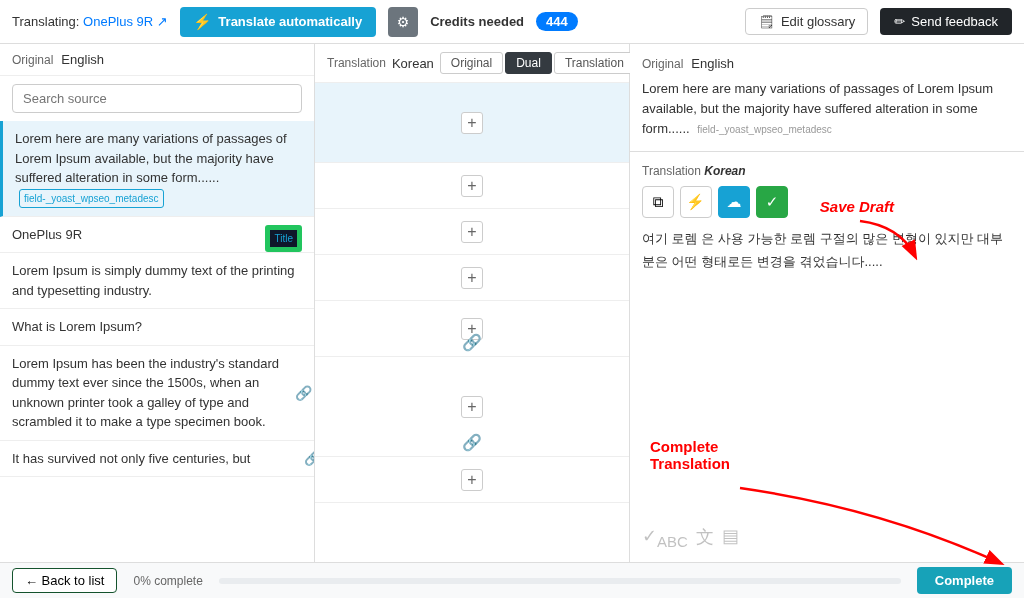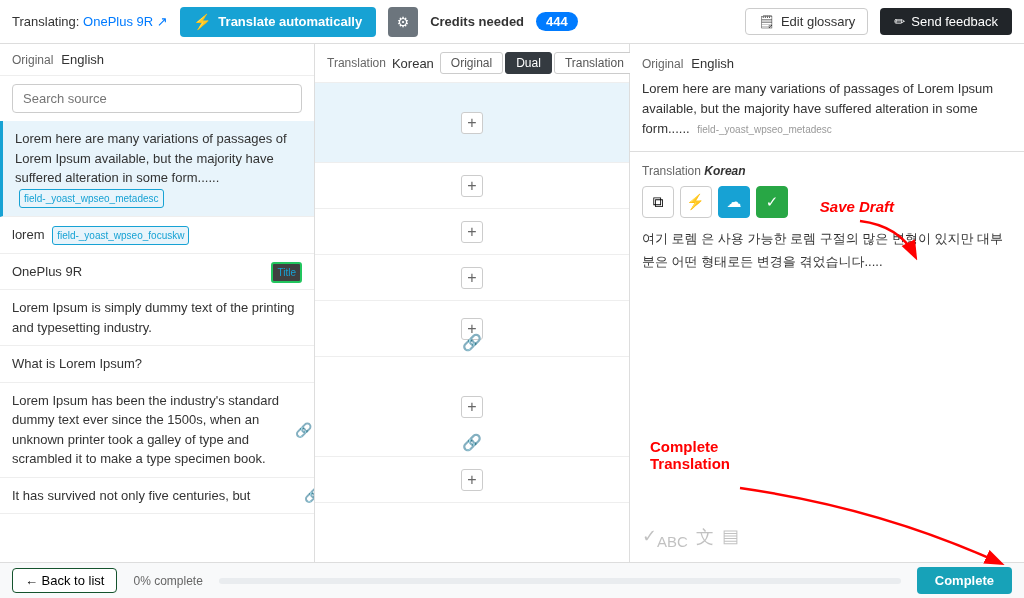--- a/index.html
+++ b/index.html
@@ -62,22 +62,22 @@
       padding: 8px 12px; border-bottom: 1px solid #eee; cursor: pointer; position: relative;
     }
     .source-item.active { background: #e8f4fb; border-left: 3px solid #17a2d4; }
     .source-item .item-text { font-size: 13px; color: #333; line-height: 1.5; }
     .source-item .field-tag {
       display: inline-block; font-size: 10px; color: #17a2d4; background: #e8f4fb;
       border: 1px solid #17a2d4; border-radius: 3px; padding: 1px 4px; margin-left: 4px;
       white-space: nowrap;
     }
     .field-tag-title {
-      display: inline-block; font-size: 10px; color: #17a2d4; background: #404040;
-      border: 2px solid #22c55e; border-radius: 3px; padding: 1px 4px; float: right;
+      display: inline-block; font-size: 10px; color: #17a2d4; background: #0f172a;
+      border: 5px solid #22c55e; border-radius: 3px; padding: 1px 4px; float: right;
     }
 
     
     .middle-panel {
       width: 315px; border-right: 1px solid #ddd; display: flex; flex-direction: column; background: #fff;
     }
     .middle-header {
       display: flex; align-items: center; padding: 8px 12px; gap: 6px; border-bottom: 1px solid #eee;
     }
     .view-tabs { display: flex; gap: 2px; }
@@ -200,26 +200,20 @@
 
     <div class="source-list">
 
       <div class="source-item active">
         <div class="item-text">
           Lorem here are many variations of passages of Lorem Ipsum available, but the majority have suffered alteration in some form......
           <span class="field-tag">field-_yoast_wpseo_metadesc</span>
         </div>
       </div>
 
-      <div class="source-item">
-        <div class="item-text">
-          lorem
-          <span class="field-tag">field-_yoast_wpseo_focuskw</span>
-        </div>
-      </div>
 
       <div class="source-item">
         <div class="item-text">
           OnePlus 9R
           <span class="field-tag-title">Title</span>
         </div>
       </div>
 
       <div class="source-item">
         <div class="item-text">Lorem Ipsum is simply dummy text of the printing and typesetting industry.</div>

